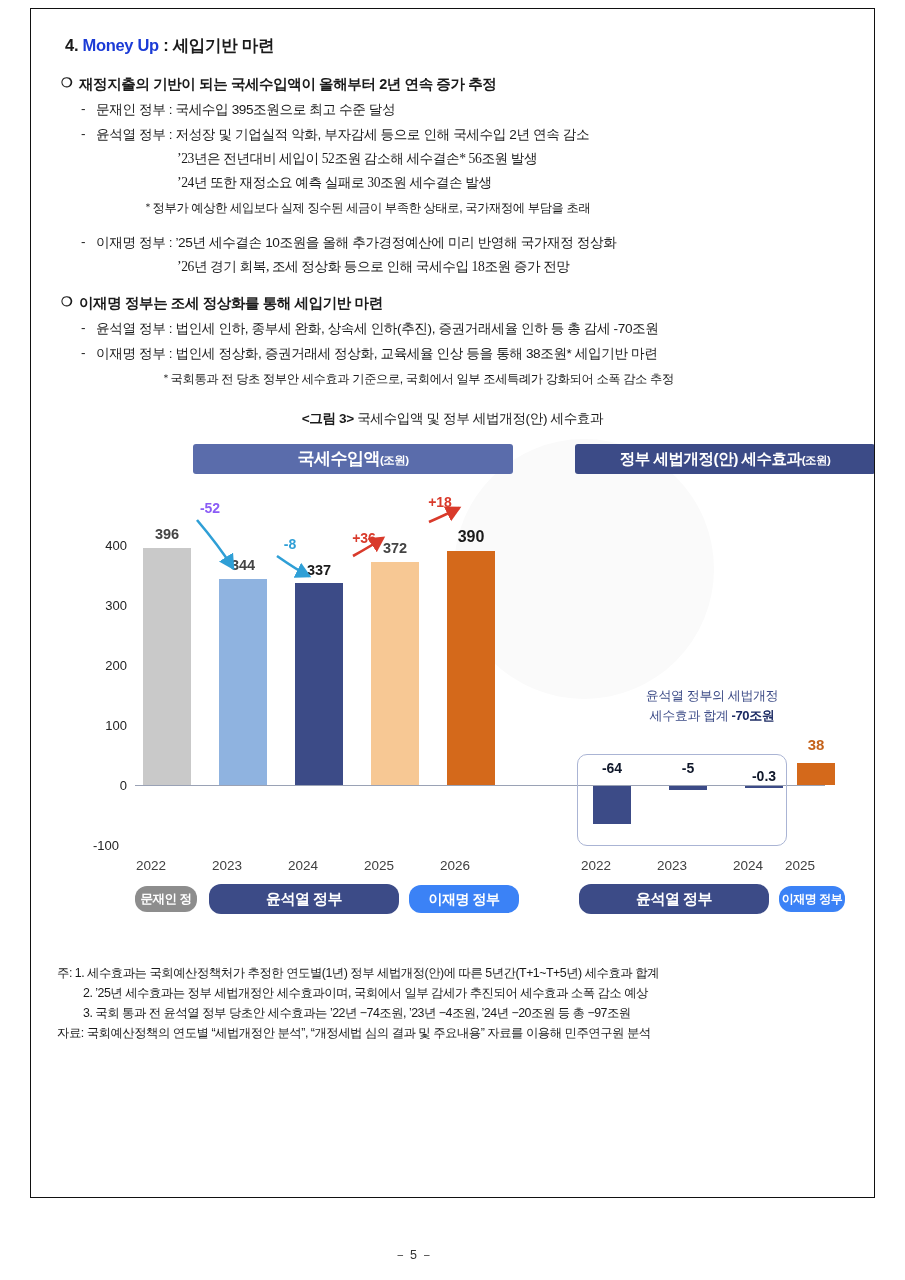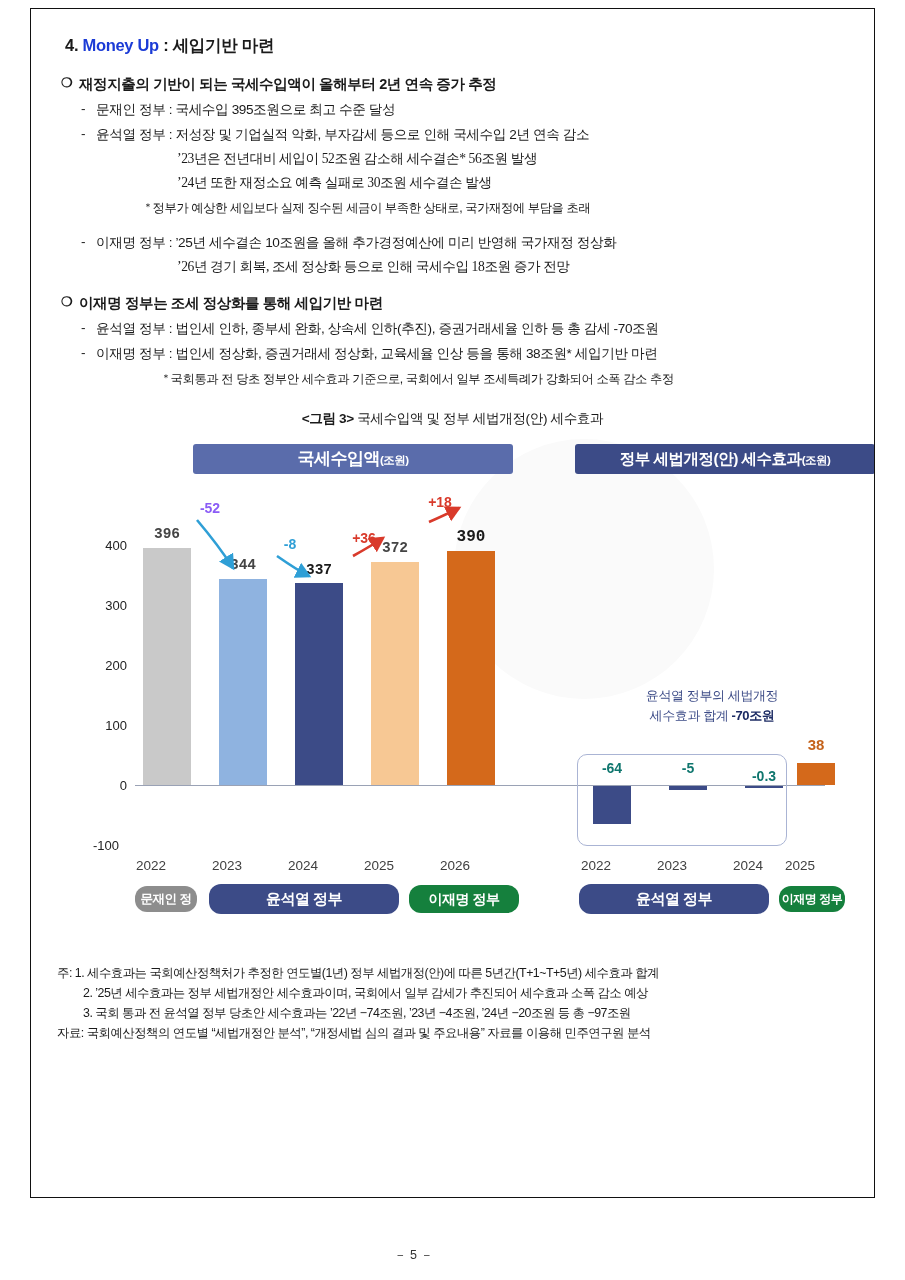--- a/index.html
+++ b/index.html
@@ -128,21 +128,20 @@
   }
 
   .bar { position:absolute; }
   .bar-val {
     position:absolute;
     font-size:14.5px;
     font-weight:bold;
     color:#444;
     text-align:center;
     width:60px;
-    font-family:Liberation Mono, monospace;
   }
   .delta {
     position:absolute;
     font-size:14px;
     font-weight:bold;
     text-align:center;
     width:50px;
   }
   .xtick {
     position:absolute;
@@ -155,41 +154,41 @@
     position:absolute;
     color:#fff;
     font-weight:bold;
     text-align:center;
     border-radius:12px;
     letter-spacing:-0.5px;
     font-size:14px;
   }
   .govpill.gray { background:#8d8d8d; }
   .govpill.navy { background:#3c4b87; }
-  .govpill.orange { background:#15803d; }
+  .govpill.orange { background:#3b82f6; }
 
   .anno {
     position:absolute;
     font-size:13px;
     color:#3c4b87;
     letter-spacing:-0.4px;
     text-align:center;
     line-height:1.55;
   }
   .anno b { color:#1b2a63; }
   .roundbox {
     position:absolute;
     border:1px solid #aab4d4;
     border-radius:10px;
   }
   .neg-val {
     position:absolute;
     font-size:14px;
     font-weight:bold;
-    color:#0f766e;
+    color:#0f172a;
     text-align:center;
     width:56px;
   }
   .pos-val {
     position:absolute;
     font-size:15px;
     font-weight:bold;
     color:#c4621a;
     text-align:center;
     width:56px;

